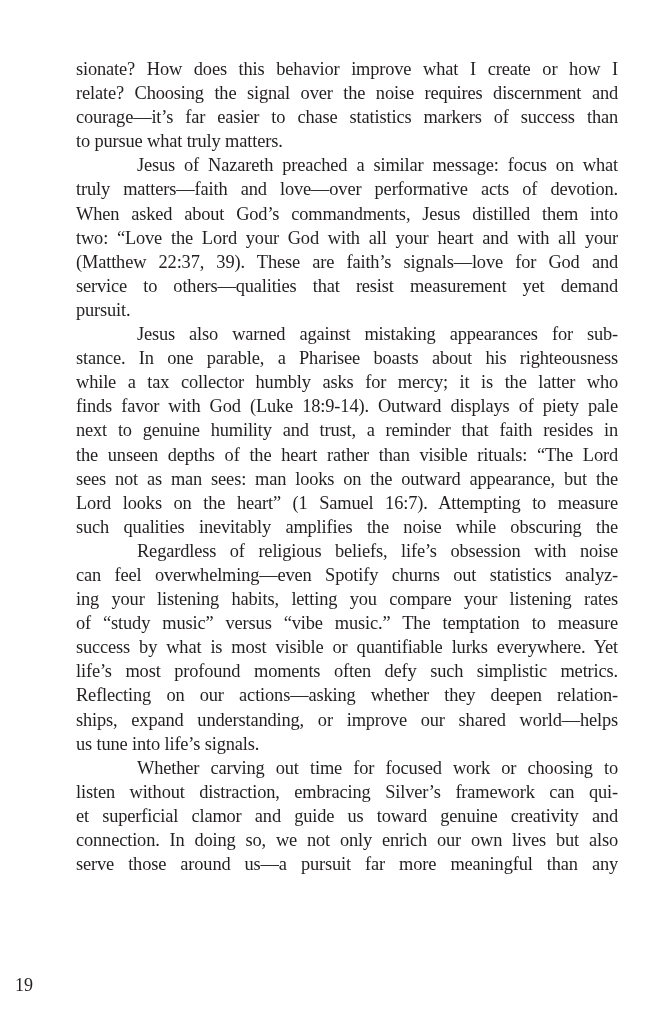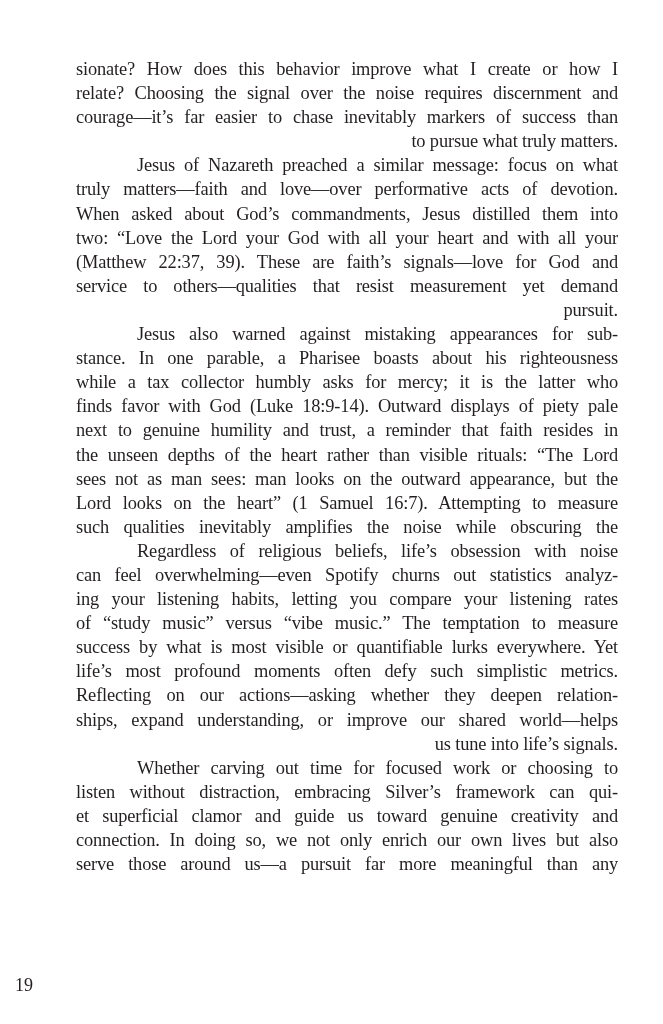--- a/index.html
+++ b/index.html
@@ -29,21 +29,21 @@
       top: 57px;
       width: 542px;
     }
     .line {
       display: block;
       height: 24.1px;
       line-height: 24.1px;
       font-size: 18.4px;
       white-space: nowrap;
       letter-spacing: -0.15px;
-      text-align: right;
+      text-align: left;
     }
     .line.justify {
       text-align: justify;
       text-align-last: justify;
     }
     .line.indent {
       padding-left: 61px;
     }
     .page-number {
       position: absolute;
@@ -57,21 +57,21 @@
   </style>
 </head>
 <body>
 
 <div class="page">
   <div class="text-block">
 
     <div>
       <span class="line justify">sionate? How does this behavior improve what I create or how I</span>
       <span class="line justify">relate? Choosing the signal over the noise requires discernment and</span>
-      <span class="line justify">courage—it’s far easier to chase inevitably markers of success than</span>
+      <span class="line justify">courage—it’s far easier to chase statistics markers of success than</span>
       <span class="line">to pursue what truly matters.</span>
     </div>
 
     <div>
       <span class="line justify indent">Jesus of Nazareth preached a similar message: focus on what</span>
       <span class="line justify">truly matters—faith and love—over performative acts of devotion.</span>
       <span class="line justify">When asked about God’s commandments, Jesus distilled them into</span>
       <span class="line justify">two: “Love the Lord your God with all your heart and with all your</span>
       <span class="line justify">(Matthew 22:37, 39). These are faith’s signals—love for God and</span>
       <span class="line justify">service to others—qualities that resist measurement yet demand</span>

